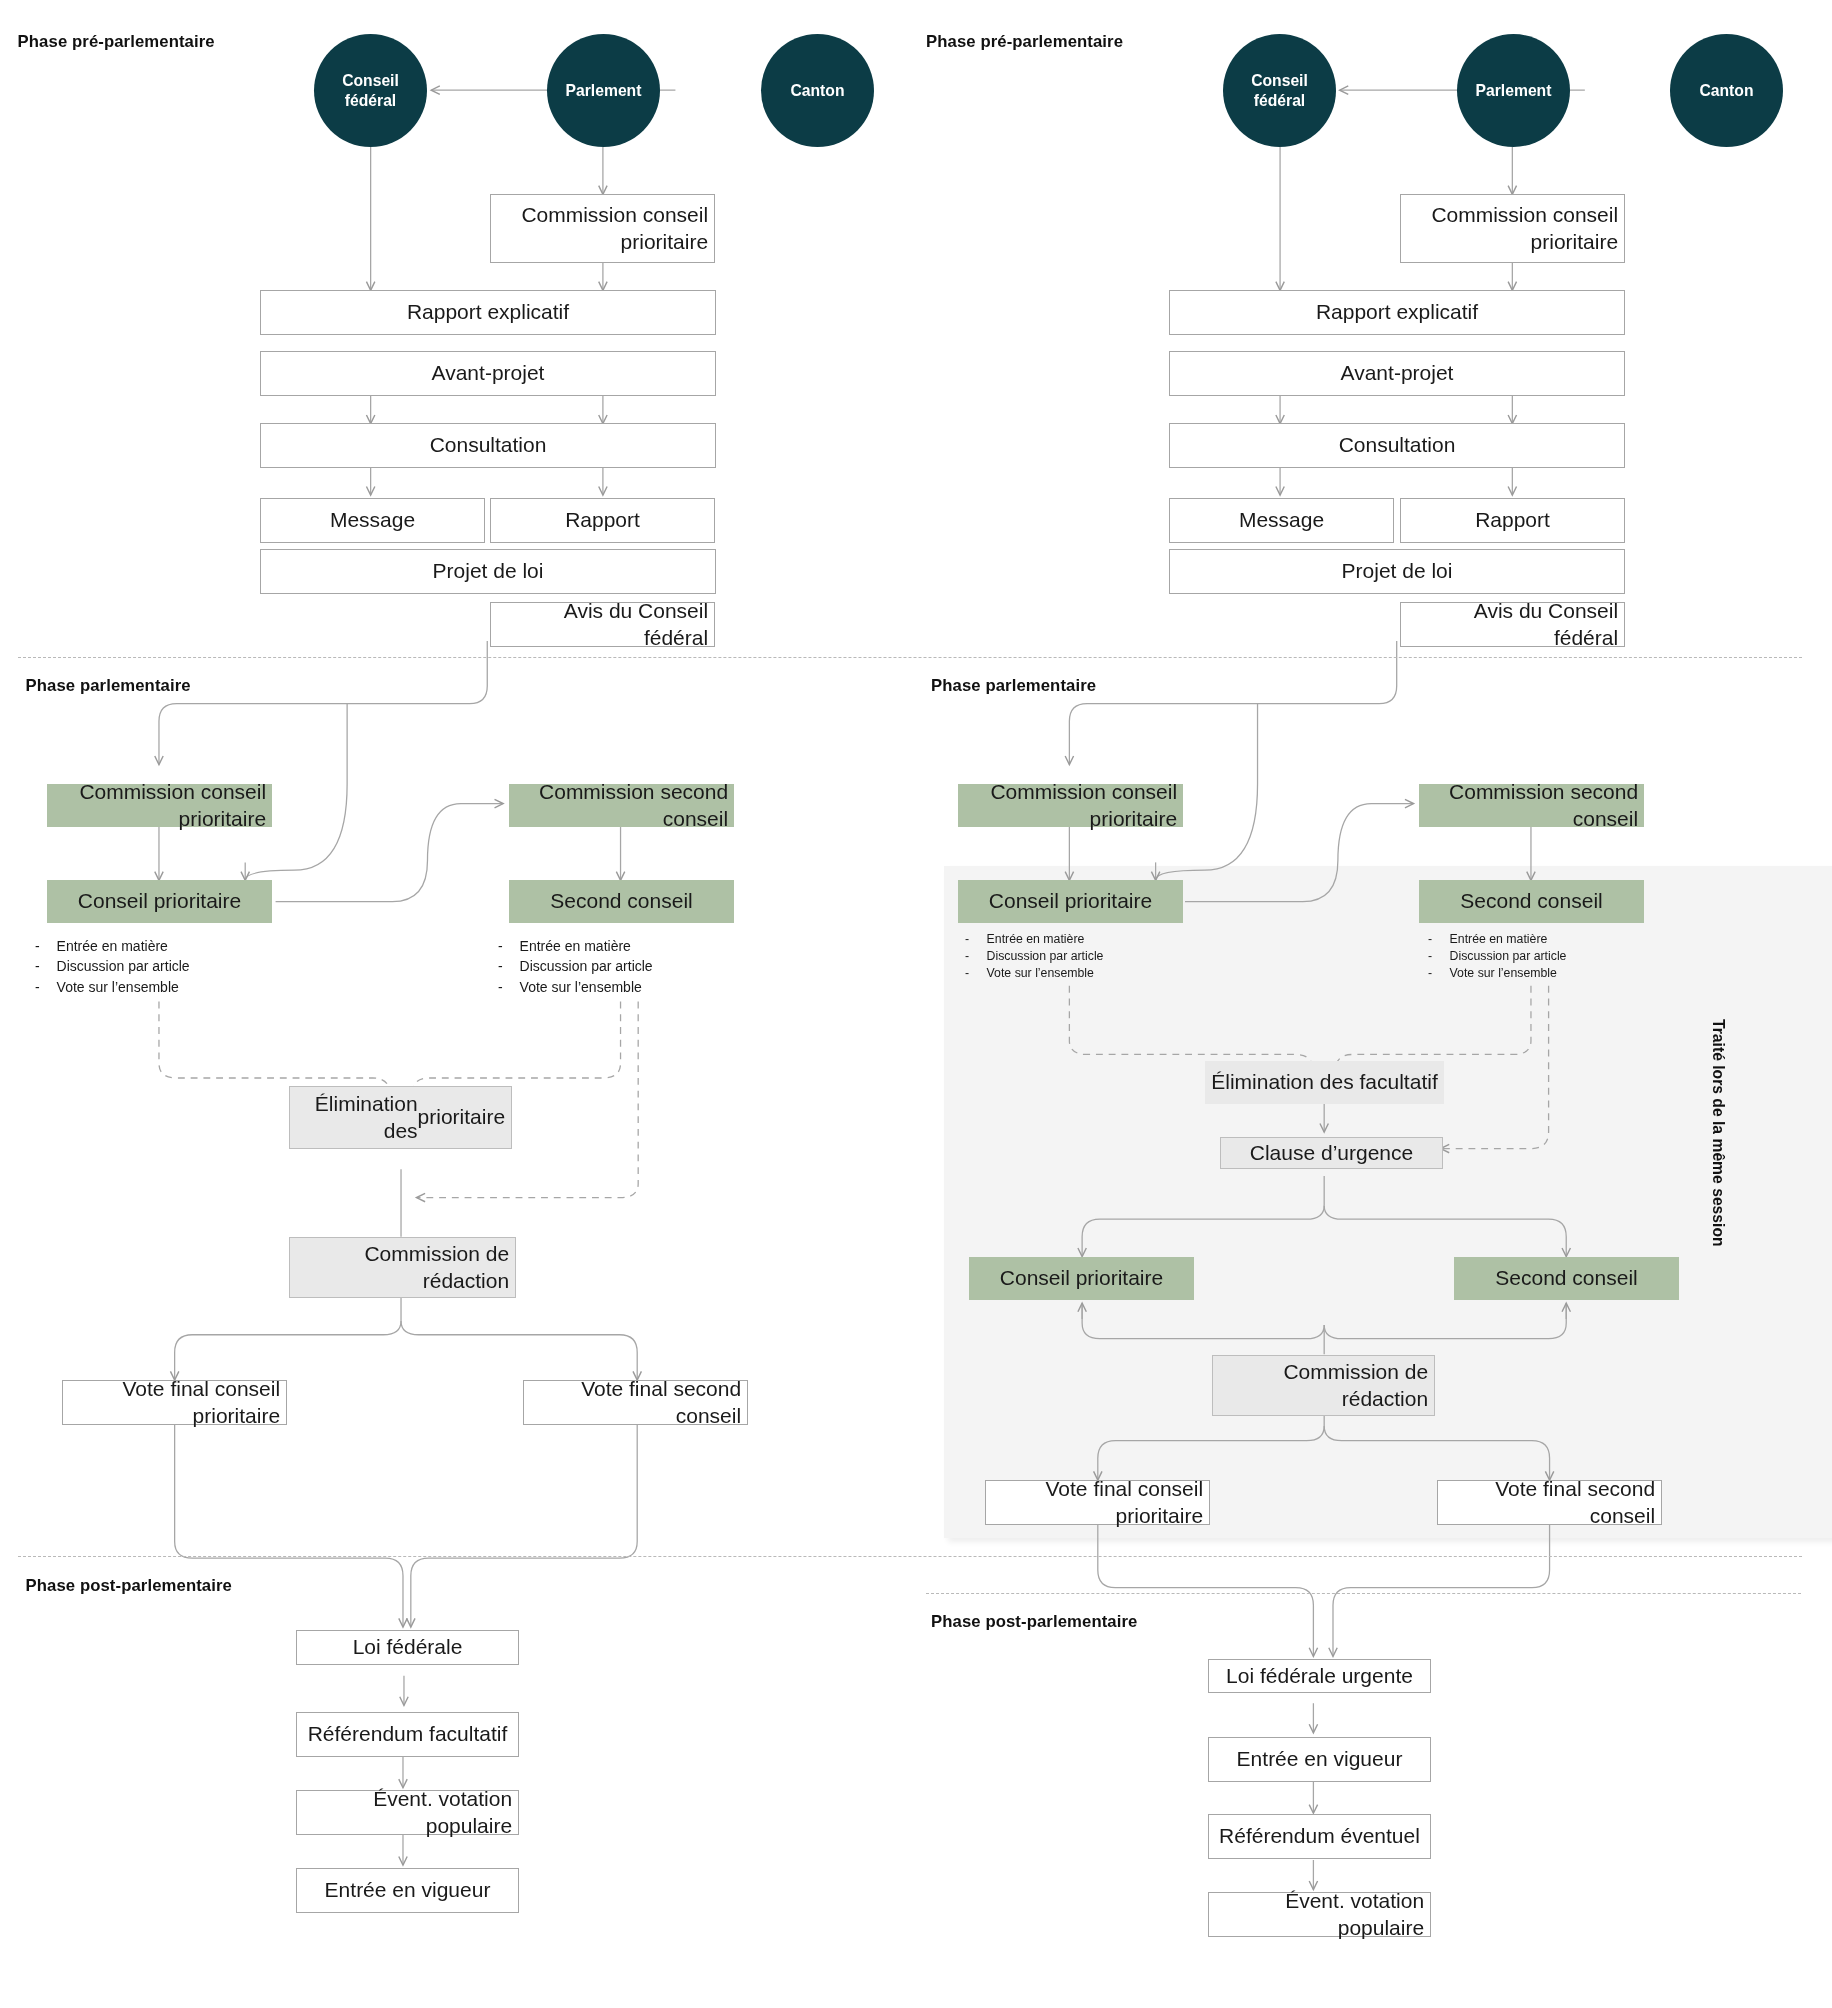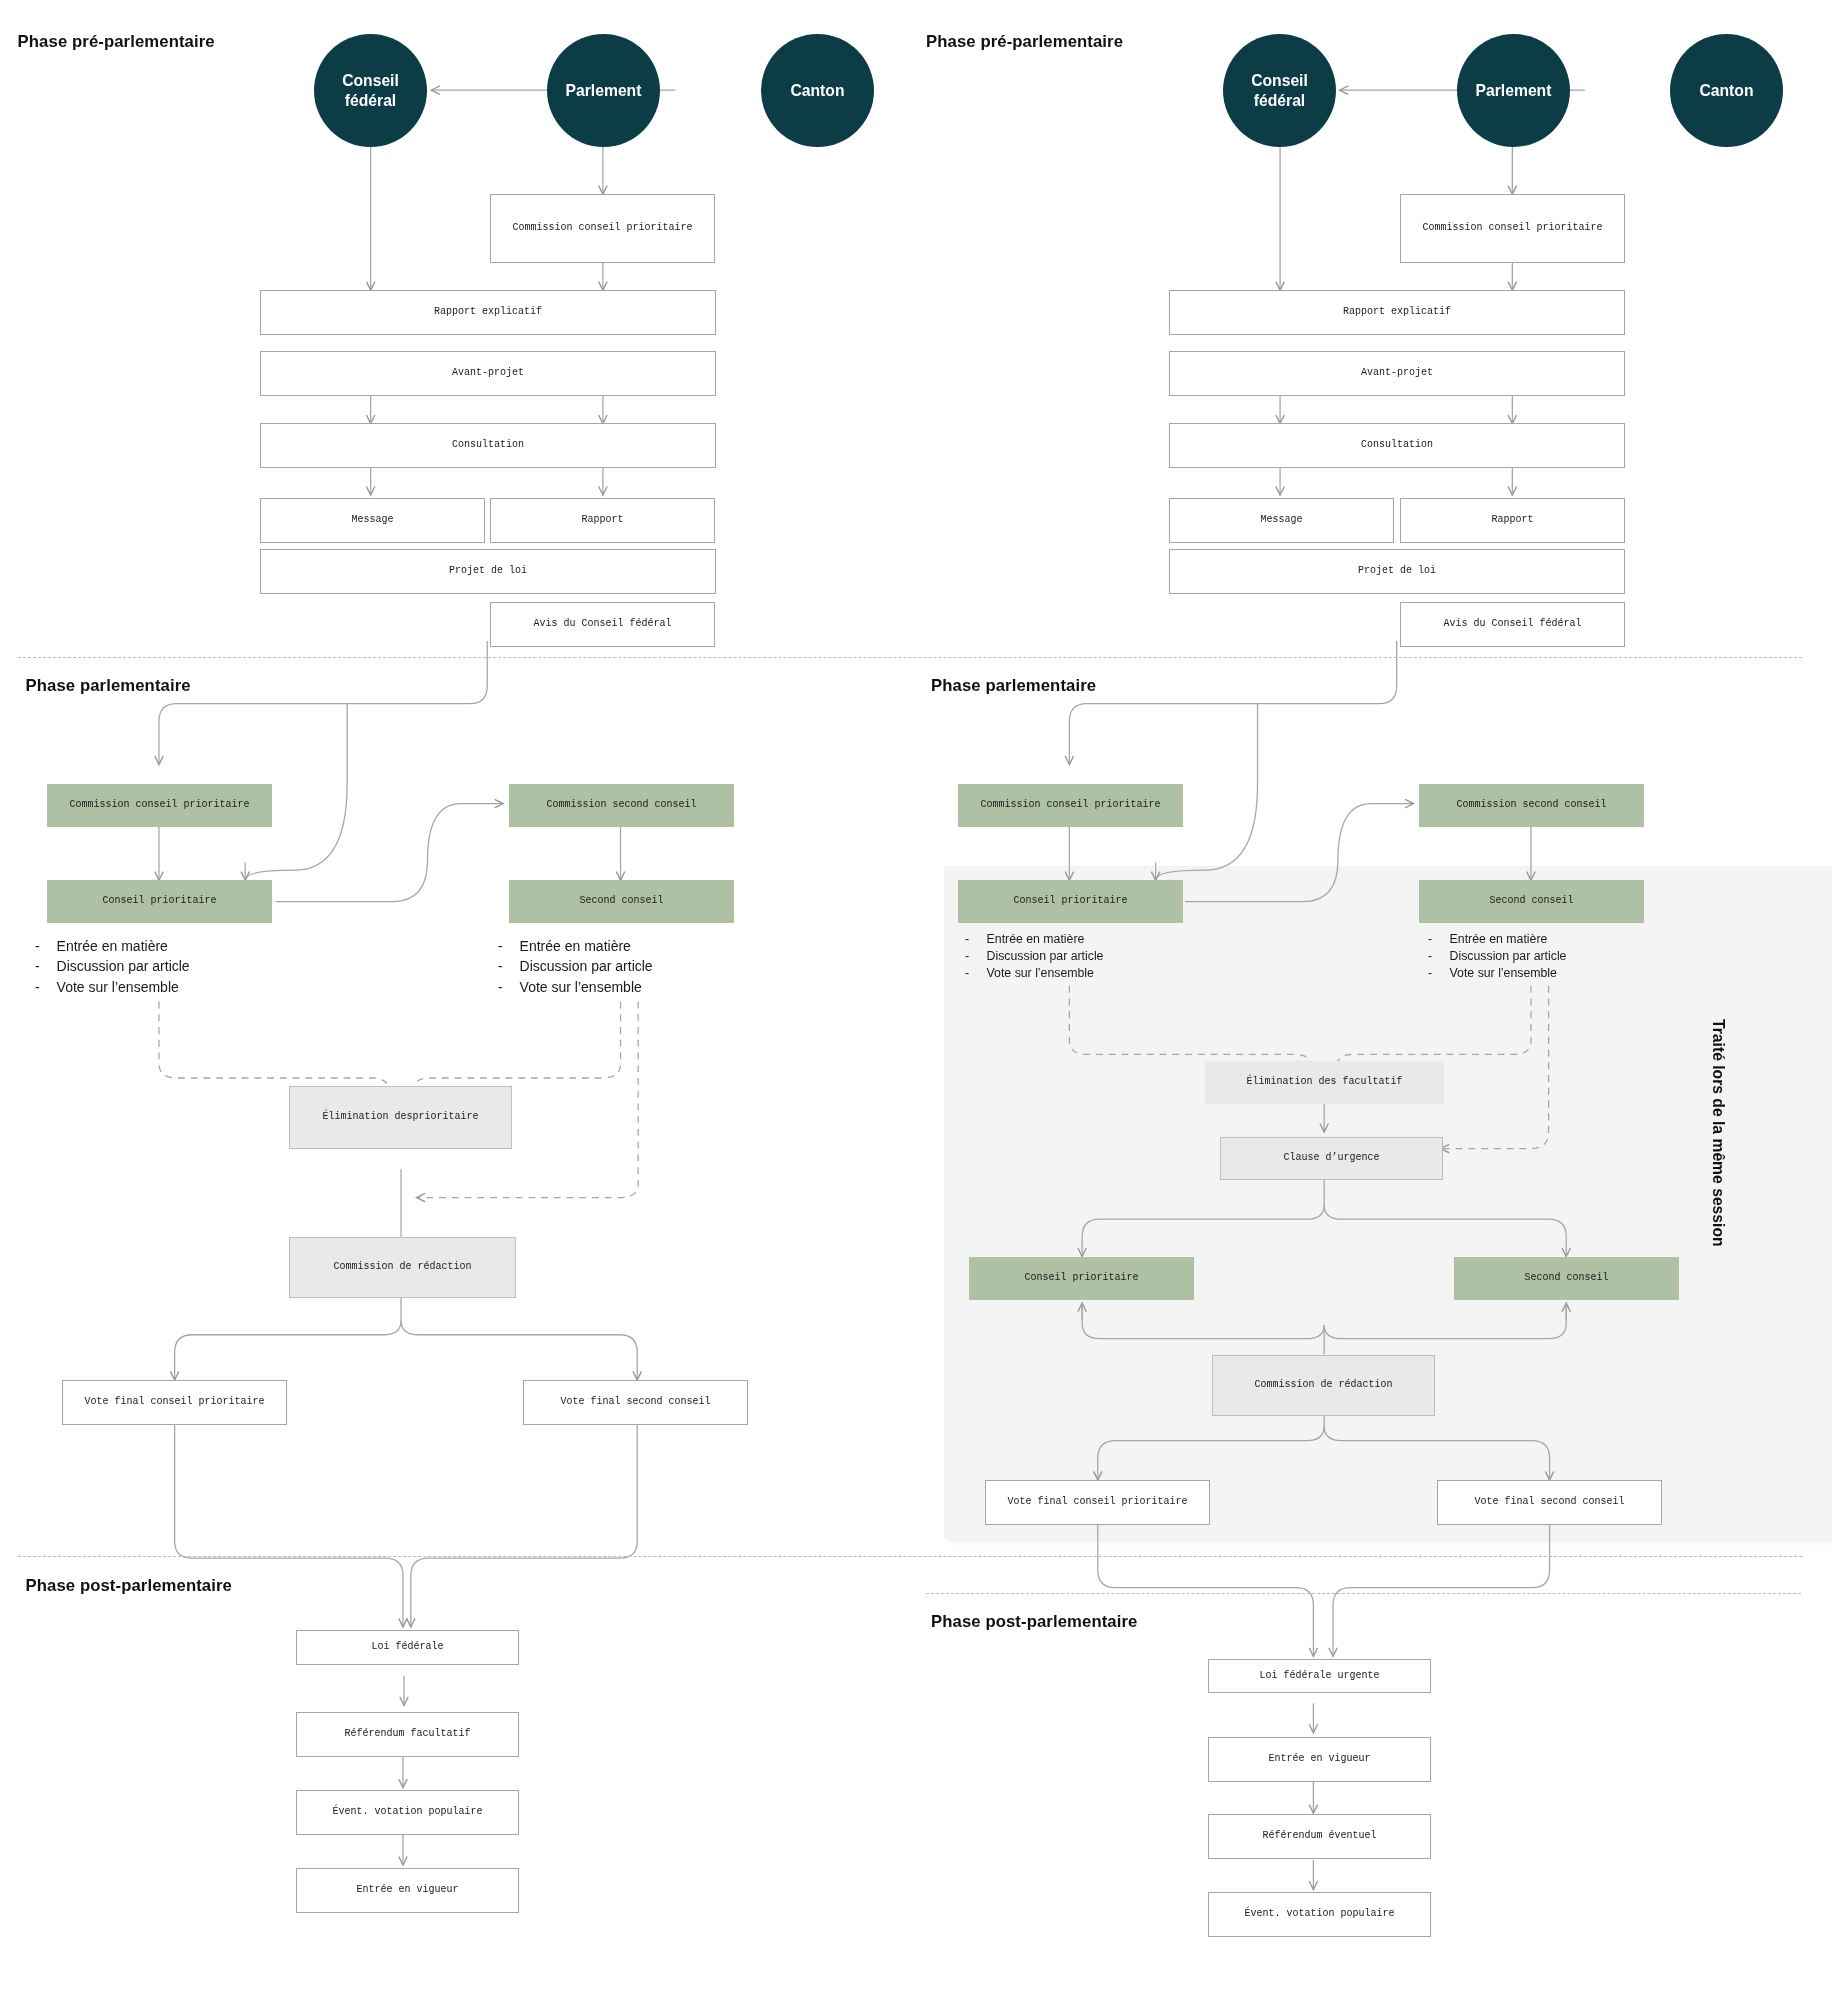--- a/index.html
+++ b/index.html
@@ -20,21 +20,21 @@
   .circ{
     position:absolute;border-radius:50%;background:#0c3c46;color:#fff;
     display:flex;align-items:center;justify-content:center;text-align:center;
     font-weight:bold;font-size:15.7px;line-height:1.25;
   }
 
   .box{
     position:absolute;box-sizing:border-box;
     border:1.3px solid #a6a6a6;background:#ffffff;
     display:flex;align-items:center;justify-content:center;text-align:right;
-    font-size:10px;line-height:1.25;color:#1a1a1a;padding:2px 5.9px;font-family:Liberation Mono, monospace;
+    font-size:21px;line-height:1.25;color:#1a1a1a;padding:2px 5.9px;
   }
   .box.grey{background:#e9e9e9;border-color:#bdbdbd;}
   .box.green{background:#aec1a5;border:none;}
 
   .bullets{
     position:absolute;font-size:14px;line-height:1.45;color:#1a1a1a;white-space:nowrap;
   }
   .bullets.sm{font-size:12.3px;line-height:1.38;}
   .bullets .row{display:flex;}
   .bullets .dash{width:21.6px;flex:0 0 21.6px;}
@@ -286,21 +286,21 @@
         <span class="dash">-</span>
         <span>Discussion par article</span>
       </div>
     <div class="row">
         <span class="dash">-</span>
         <span>Vote sur l’ensemble</span>
       </div>
   </div>
 
   <div class="box grey" style="left:1205px;top:1061px;width:239px;height:43px;border:none;">Élimination des facultatif</div>
-  <div class="box grey" style="left:1220px;top:1137px;width:223px;height:43px;">Clause d’urgence</div>
+  <div class="box grey" style="left:1220px;top:1137px;width:223px;height:32px;">Clause d’urgence</div>
 
   <div class="box green" style="left:969px;top:1257px;width:225px;height:43px;">Conseil prioritaire</div>
   <div class="box green" style="left:1454px;top:1257px;width:225px;height:43px;">Second conseil</div>
 
   <div class="box grey" style="left:1212px;top:1355px;width:223px;height:61px;">Commission de rédaction</div>
 
   <div class="box" style="left:985px;top:1480px;width:225px;height:45px;">Vote final conseil prioritaire</div>
   <div class="box" style="left:1437px;top:1480px;width:225px;height:45px;">Vote final second conseil</div>
 
   <div class="divider" style="left:926px;top:1593px;width:875px;"></div>

